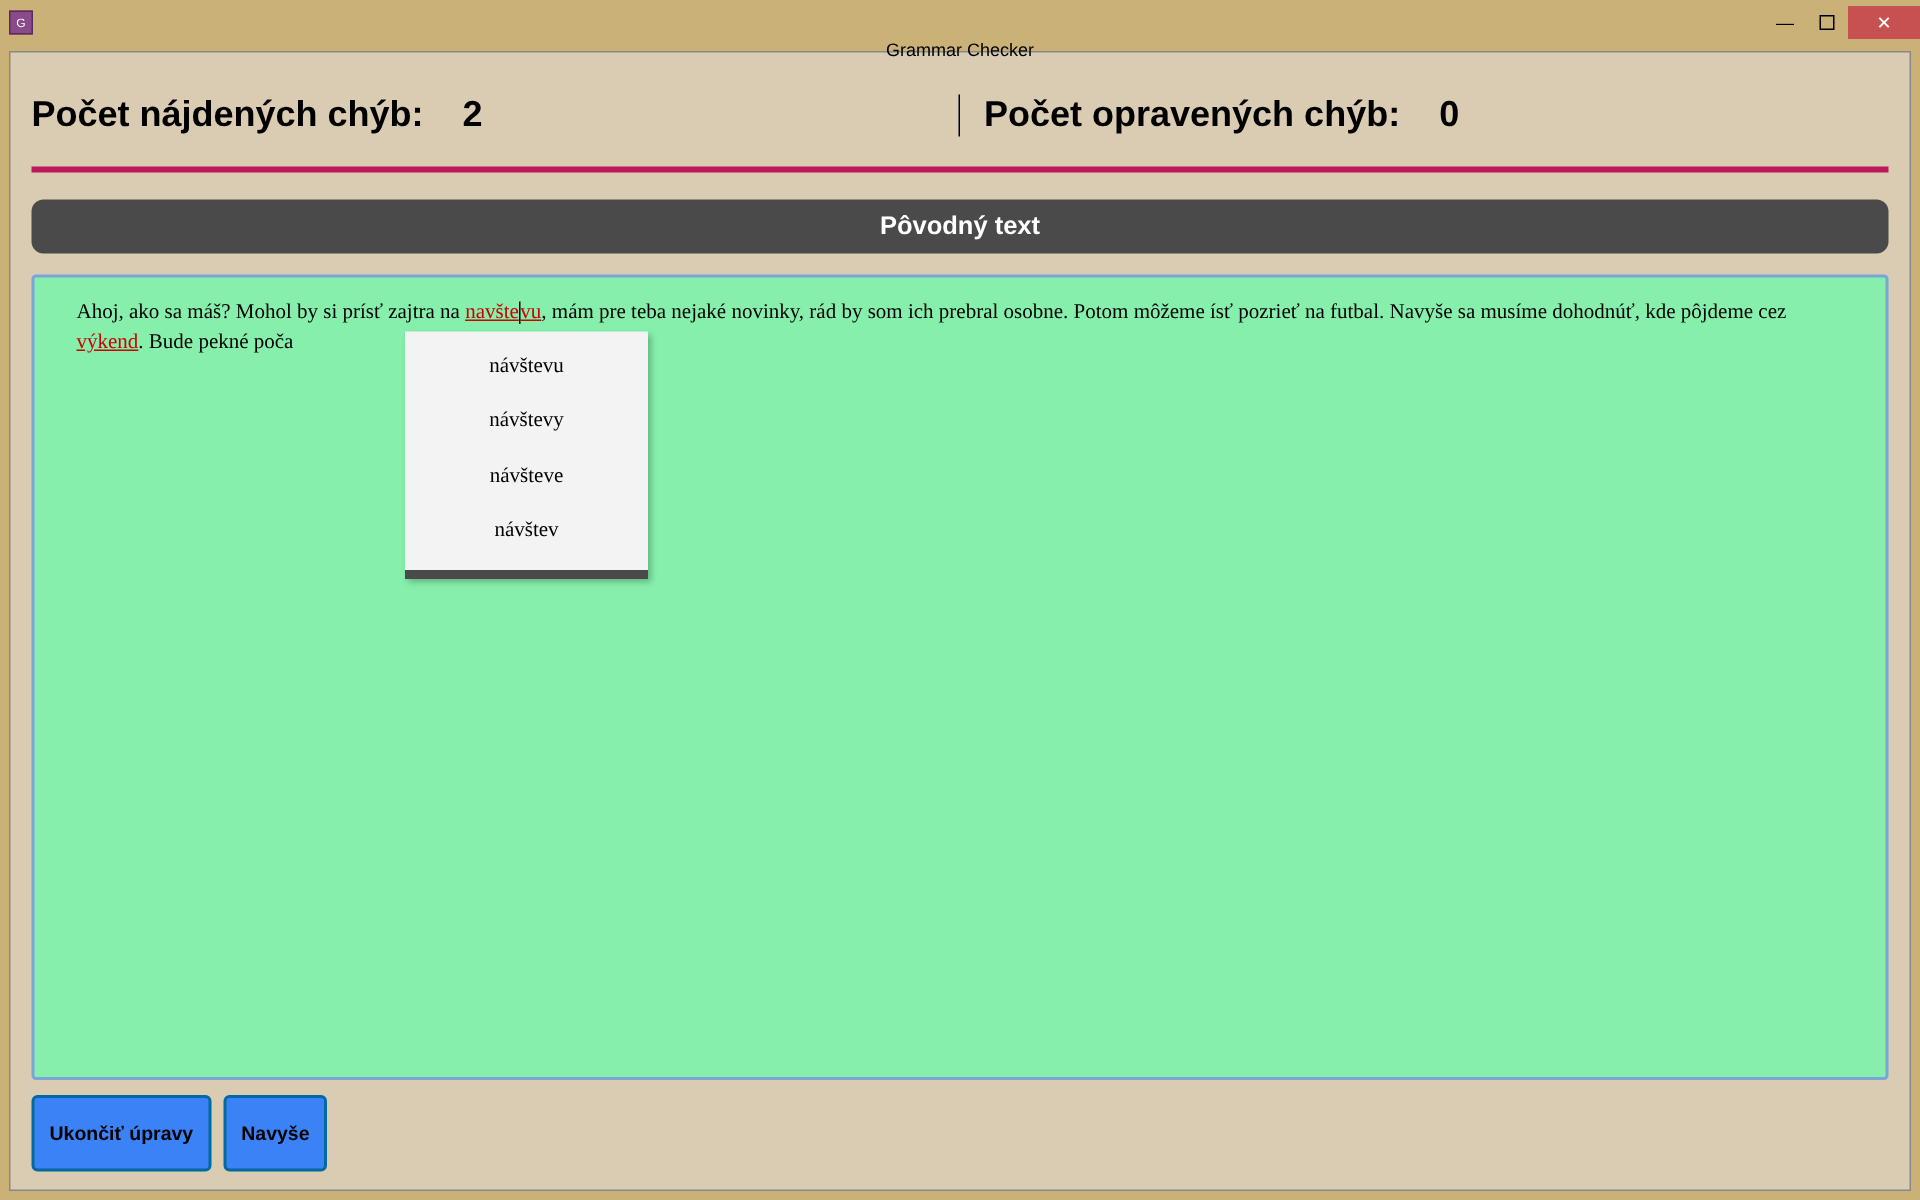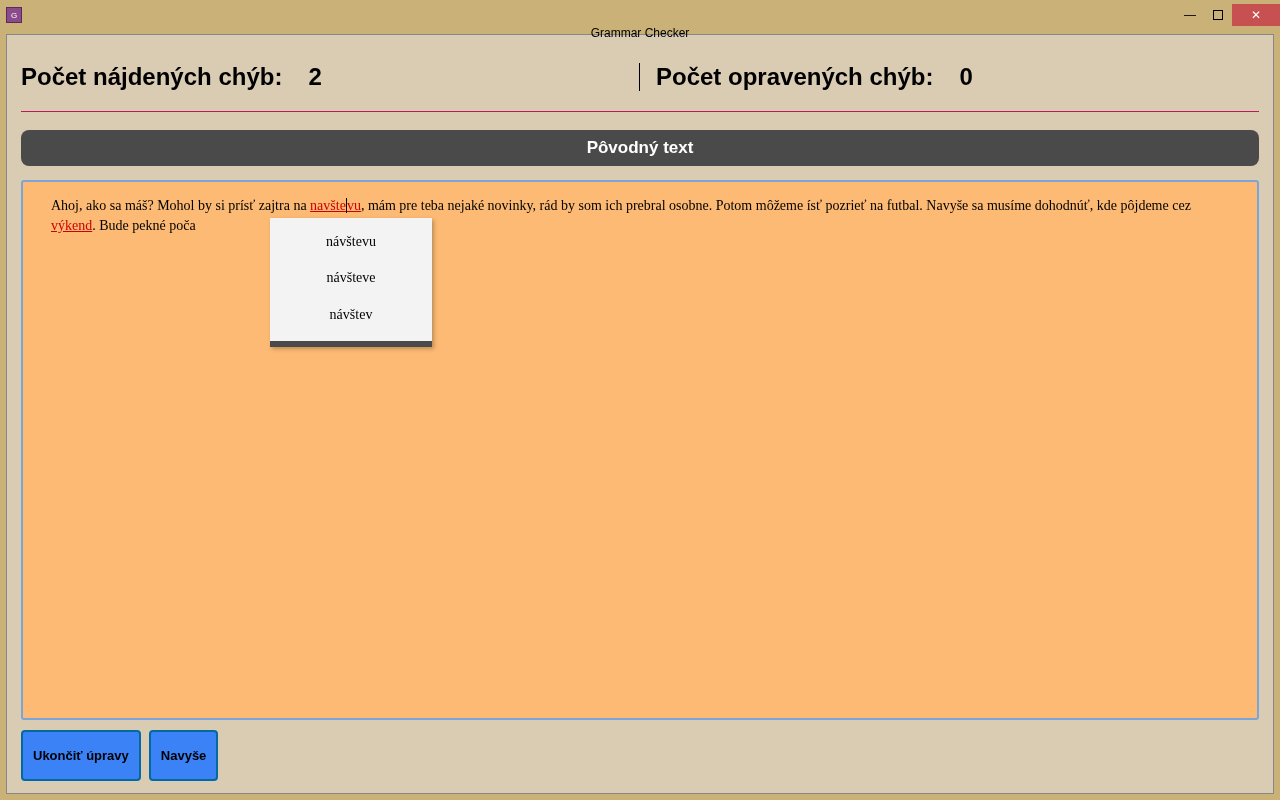--- a/index.html
+++ b/index.html
@@ -72,21 +72,21 @@
     border: 1px solid #888;
     background: #d9ccb3;
     height: calc(800px - 40px);
     padding: 10px 14px 12px 14px;
     display: flex;
     flex-direction: column;
   }
   .counters {
     display: flex;
     align-items: stretch;
-    border-bottom: 1px solid #be185d;
+    border-bottom: 4px solid #be185d;
     padding: 18px 0 20px 0;
     position: relative;
   }
   .counter-left {
     flex: 0 0 50%;
     display: flex;
     align-items: center;
     font-weight: 700;
     font-size: 24px;
   }
@@ -106,21 +106,21 @@
     background: #4a4a4a;
     color: #fff;
     font-weight: 700;
     font-size: 17px;
     text-align: center;
     padding: 8px 0;
     border-radius: 8px;
   }
   .text-box {
     margin-top: 14px;
-    background: #fdba74;
+    background: #86efac;
     border: 2px solid #7aa5d6;
     border-radius: 3px;
     flex: 1;
     position: relative;
     padding: 14px 28px;
     font-family: Georgia, "Times New Roman", serif;
     font-size: 14px;
     line-height: 1.45;
     color: #000;
   }
@@ -192,20 +192,21 @@
     </div>
   </div>
 
   <div class="header-bar">Pôvodný text</div>
 
   <div class="text-box">
     <span>Ahoj, ako sa máš? Mohol by si prísť zajtra na </span><span class="err"><span>navšte</span><span class="caret"></span><span>vu</span></span><span>, mám pre teba nejaké novinky, rád by som ich prebral osobne. Potom môžeme ísť pozrieť na futbal. Navyše sa musíme dohodnúť, kde pôjdeme cez </span><span class="err">výkend</span><span>. Bude pekné poča</span>
 
     <div class="suggest-popup">
       <div class="suggest-item">návštevu</div>
+      <div class="suggest-item">návštevy</div>
       <div class="suggest-item">návšteve</div>
       <div class="suggest-item">návštev</div>
     </div>
   </div>
 
   <div class="bottom-buttons">
     <button class="btn">Ukončiť úpravy</button>
     <button class="btn">Navyše</button>
   </div>
 

